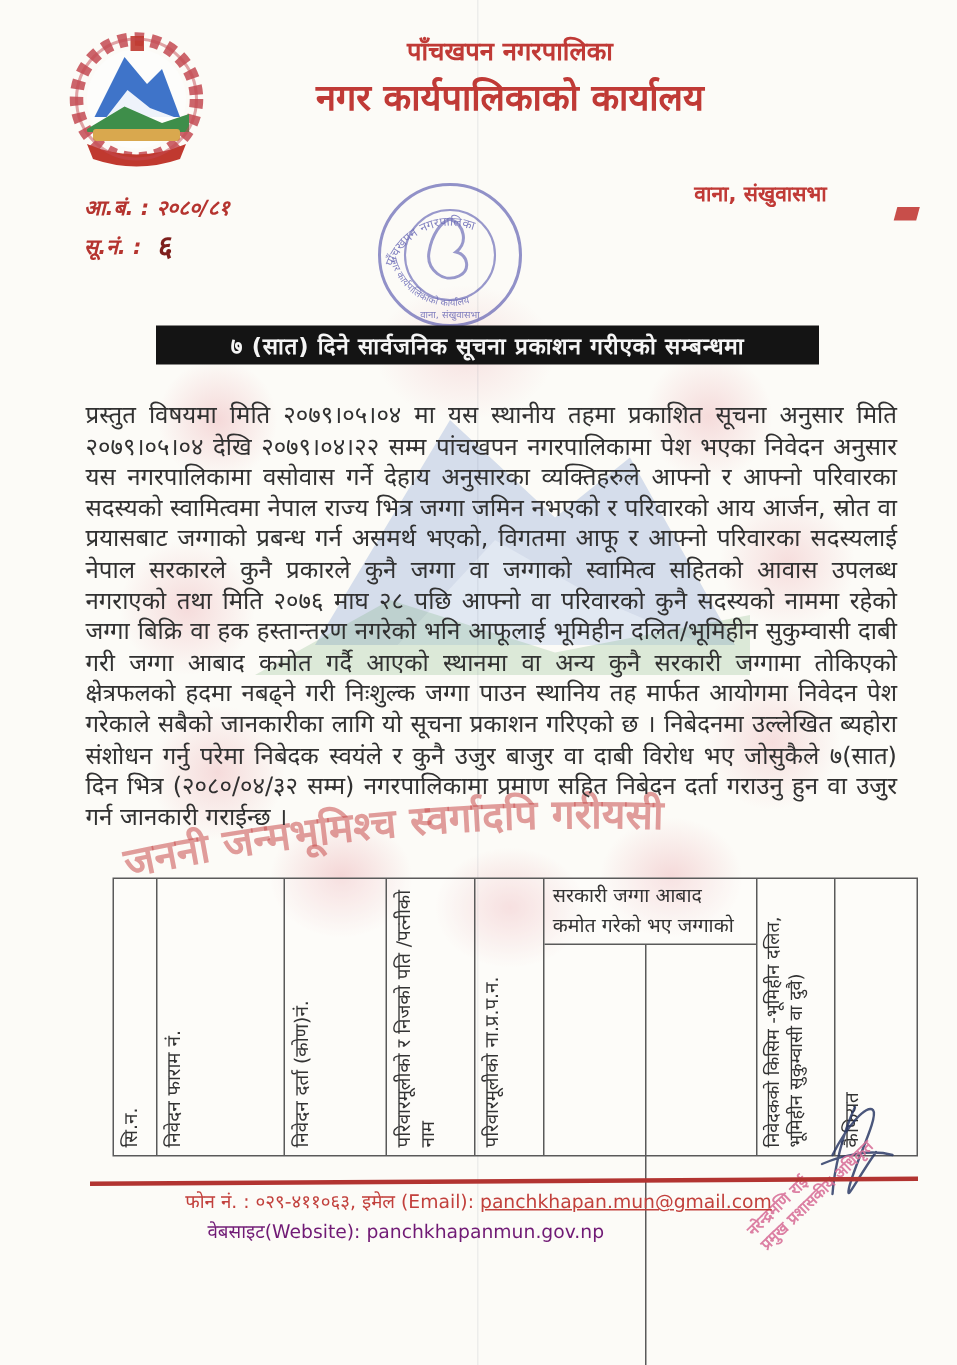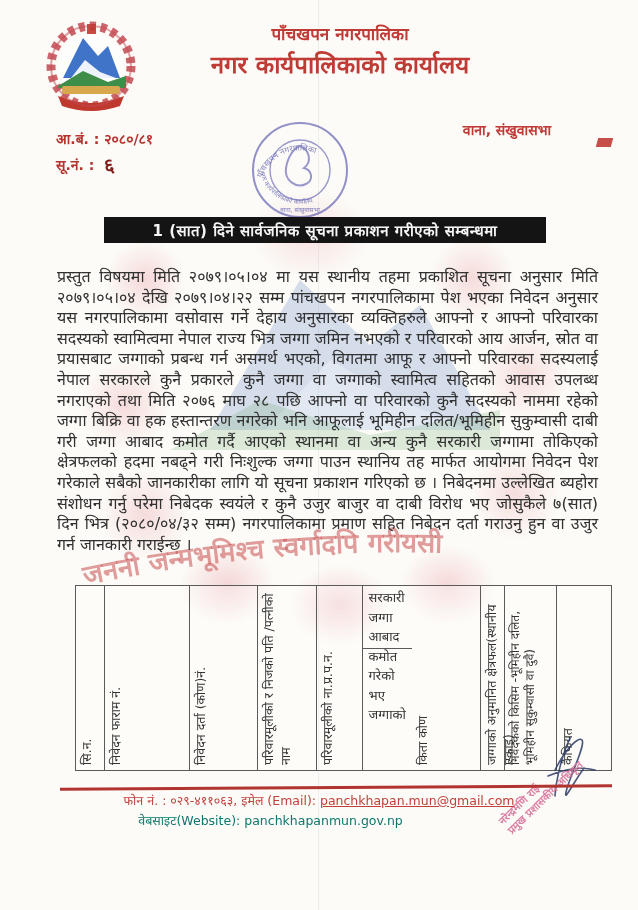--- a/index.html
+++ b/index.html
@@ -13,21 +13,21 @@
   .crease{position:absolute;left:318px;top:0;width:1px;height:910px;background:#6a7a8a;opacity:.10;}
   .wm-blob{position:absolute;border-radius:50%;pointer-events:none;}
   .wm-svg{position:absolute;pointer-events:none;}
   .corner-mark{position:absolute;left:597px;top:138px;width:15px;height:9px;background:#c23b36;opacity:.9;transform:skewX(-15deg);}
   
   .logo{position:absolute;left:38px;top:16px;width:106px;height:100px;}
   .h-title{position:absolute;left:120px;top:22px;width:440px;text-align:center;
     color:#c03a36;font-weight:bold;font-size:17px;}
   .h-office{position:absolute;left:110px;top:47px;width:460px;text-align:center;
     color:#c03a36;font-weight:bold;font-size:24px;}
-  .meta-left{position:absolute;left:56px;top:126px;color:#b5342f;font-size:14px;font-weight:bold;line-height:26px;}
+  .meta-left{position:absolute;left:56px;top:126px;color:#b5342f;font-size:14px;font-weight:bold;line-height:26px;font-style:italic;}
   .ref-row{display:flex;align-items:flex-start;}
   .ref-value{font-size:19px;color:#7e1f1c;transform:rotate(-7deg);margin-left:10px;font-weight:bold;}
   .stamp{position:absolute;left:250px;top:120px;width:100px;height:100px;opacity:.8;}
   .meta-right{position:absolute;right:36px;top:120px;width:190px;text-align:center;
     color:#c03a36;font-size:14px;font-weight:bold;line-height:21px;}
   .date-line{margin-top:4px;text-align:right;padding-right:4px;color:#b5342f;font-size:14.5px;}
   
   .banner{position:absolute;left:104px;top:217px;width:442px;height:26px;background:#141414;
     color:#f5f5f5;font-size:15px;font-weight:bold;display:flex;align-items:center;justify-content:center;
     letter-spacing:.5px;}
@@ -37,29 +37,29 @@
   
   .ntable{position:absolute;left:75px;top:585px;width:537px;height:186px;
     display:flex;border:1px solid #5a5a5a;box-sizing:border-box;background:rgba(255,255,255,.25);}
   .tcol{border-right:1px solid #5a5a5a;box-sizing:border-box;height:100%;}
   .tcol.last{border-right:none;}
   .w29{width:29px}.w86{width:86px}.w68{width:68px}.w59{width:59px}.w46{width:46px}
   .w142{width:142px}.w69{width:69px}.w73{width:73px}.w53{width:53px}.w54{width:54px}
   .vtext{writing-mode:vertical-rl;transform:rotate(180deg);height:100%;box-sizing:border-box;
     padding:5px 3px 4px 3px;font-size:12.5px;line-height:1.32;color:#333;}
   .vtext.small{font-size:12px;line-height:1.28;}
-  .tgroup{display:flex;flex-direction:row;height:100%;border-right:1px solid #5a5a5a;box-sizing:border-box;}
+  .tgroup{display:flex;flex-direction:column;height:100%;border-right:1px solid #5a5a5a;box-sizing:border-box;}
   .tgroup-head{height:63px;border-bottom:1px solid #5a5a5a;box-sizing:border-box;
     font-size:13px;line-height:1.5;padding:2px 6px;color:#333;}
   .tgroup-body{flex:1;display:flex;}
   .tgroup-body .tcol{height:100%;}
   
   .foot-rule{position:absolute;left:60px;top:786px;width:552px;height:3px;background:#b23431;transform:rotate(-0.35deg);}
   .foot-line1{position:absolute;left:0;top:792px;width:638px;text-align:center;color:#c2403c;font-size:12.5px;}
-  .foot-line2{position:absolute;left:0;top:812px;width:541px;text-align:center;color:#0f766e;font-size:12.5px;}
+  .foot-line2{position:absolute;left:0;top:812px;width:541px;text-align:center;color:#701a75;font-size:12.5px;}
   .email{ text-decoration:underline; }
   
   .signature{position:absolute;left:540px;top:730px;width:70px;height:80px;}
   .sig-stamp{position:absolute;left:496px;top:818px;width:190px;color:#d9739b;font-size:10.5px;
     font-weight:bold;line-height:13px;transform:rotate(-44deg);transform-origin:left top;opacity:.9;}
 </style>
 </head>
 <body>
 
 <div class="page">
@@ -132,21 +132,21 @@
     <text font-size="6.4" fill="#4a4aa8" opacity=".85">
       <textPath href="#st-bot">नगर कार्यपालिकाको कार्यालय</textPath>
     </text>
     <text x="50" y="92" font-size="6.4" fill="#4a4aa8" opacity=".85" text-anchor="middle">वाना, संखुवासभा</text>
   </svg>
 
   <div class="meta-right">
     <div>वाना, संखुवासभा</div>
   </div>
 
-  <div class="banner">1 (सात) दिने सार्वजनिक सूचना प्रकाशन गरीएको सम्बन्धमा</div>
+  <div class="banner">७ (सात) दिने सार्वजनिक सूचना प्रकाशन गरीएको सम्बन्धमा</div>
 
   <div class="body-text">प्रस्तुत विषयमा मिति २०७९।०५।०४ मा यस स्थानीय तहमा प्रकाशित सूचना अनुसार मिति २०७९।०५।०४ देखि २०७९।०४।२२ सम्म पांचखपन नगरपालिकामा पेश भएका निवेदन अनुसार यस नगरपालिकामा वसोवास गर्ने देहाय अनुसारका व्यक्तिहरुले आफ्नो र आफ्नो परिवारका सदस्यको स्वामित्वमा नेपाल राज्य भित्र जग्गा जमिन नभएको र परिवारको आय आर्जन, स्रोत वा प्रयासबाट जग्गाको प्रबन्ध गर्न असमर्थ भएको, विगतमा आफू र आफ्नो परिवारका सदस्यलाई नेपाल सरकारले कुनै प्रकारले कुनै जग्गा वा जग्गाको स्वामित्व सहितको आवास उपलब्ध नगराएको तथा मिति २०७६ माघ २८ पछि आफ्नो वा परिवारको कुनै सदस्यको नाममा रहेको जग्गा बिक्रि वा हक हस्तान्तरण नगरेको भनि आफूलाई भूमिहीन दलित/भूमिहीन सुकुम्वासी दाबी गरी जग्गा आबाद कमोत गर्दै आएको स्थानमा वा अन्य कुनै सरकारी जग्गामा तोकिएको क्षेत्रफलको हदमा नबढ्ने गरी निःशुल्क जग्गा पाउन स्थानिय तह मार्फत आयोगमा निवेदन पेश गरेकाले सबैको जानकारीका लागि यो सूचना प्रकाशन गरिएको छ ।  निबेदनमा उल्लेखित ब्यहोरा संशोधन गर्नु परेमा निबेदक स्वयंले र कुनै उजुर बाजुर वा दाबी विरोध भए जोसुकैले ७(सात) दिन भित्र (२०८०/०४/३२ सम्म) नगरपालिकामा प्रमाण सहित निबेदन दर्ता गराउनु हुन वा उजुर गर्न जानकारी गराईन्छ ।</div>
 
   <div class="ntable">
     <div class="tcol w29">
       <div class="vtext">सि.न.</div>
     </div>
     <div class="tcol w86">
       <div class="vtext">निवेदन फाराम नं.</div>
     </div>

